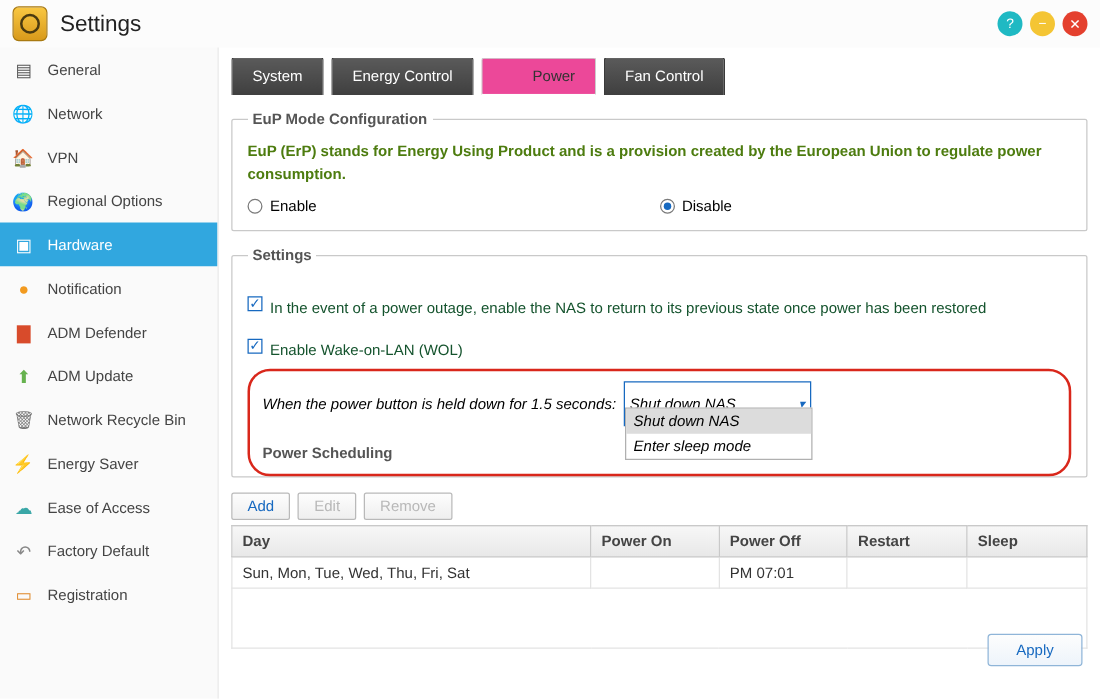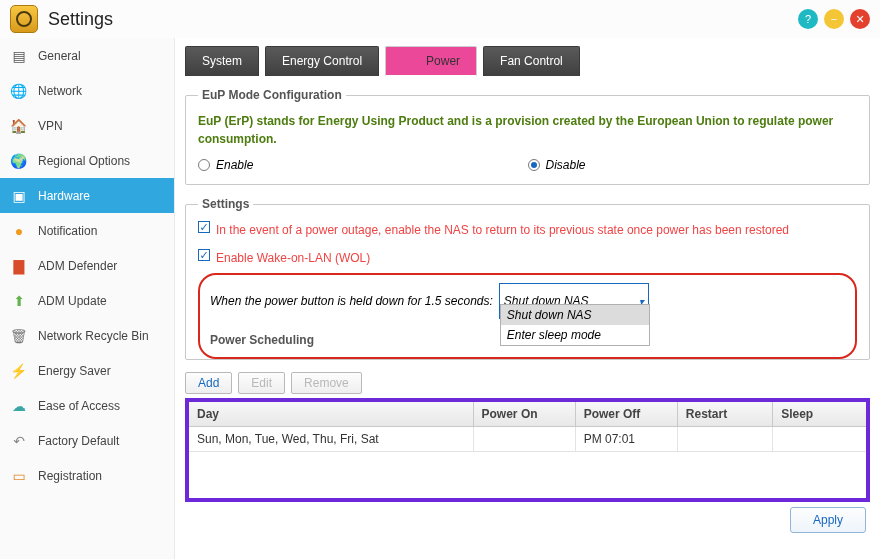--- a/index.html
+++ b/index.html
@@ -107,35 +107,35 @@
     margin-bottom: 12px;
   }
   legend {
     font-weight: bold;
     color: #555;
     padding: 0 4px;
     font-size: 12px;
   }
   .desc { color: #4d7c0f; margin-bottom: 10px; line-height: 1.5; font-weight: bold; }
   .radio-row { display: flex; align-items: center; }
-  .radio-row .rcell { flex: 1; display: flex; align-items: center; gap: 6px; font-style: italic; }
+  .radio-row .rcell { flex: 1; display: flex; align-items: center; gap: 6px; }
   .radio {
     width: 12px; height: 12px; border: 1px solid #7a7a7a; border-radius: 50%;
     display: inline-flex; align-items: center; justify-content: center;
     background: #fff;
   }
   .radio.checked::after { content: ""; width: 6px; height: 6px; background: #1769c0; border-radius: 50%; }
   .chk {
     width: 12px; height: 12px; border: 1px solid #1769c0;
     display: inline-flex; align-items: center; justify-content: center;
     color: #1769c0; font-size: 11px; line-height: 1;
     background: #fff;
   }
   .chk.checked::after { content: "✓"; }
-  .chk-row { display: flex; align-items: flex-start; gap: 6px; margin-bottom: 10px; line-height: 1.5; color: #ef4444; }
+  .chk-row { display: flex; align-items: flex-start; gap: 6px; margin-bottom: 10px; line-height: 1.5; color: #14532d; margin-top: 16px; }
 
   
   .highlight-wrap {
     border: 2px solid #d9271b;
     border-radius: 18px;
     padding: 8px 10px 10px 10px;
     margin-top: -4px;
     position: relative;
   }
   .pbutton-row { display: flex; align-items: center; gap: 6px; margin-bottom: 14px; position: relative; font-style: italic; }
@@ -169,21 +169,21 @@
     border-radius: 2px;
     font-size: 12px;
     cursor: pointer;
     color: #333;
   }
   .btn.primary { color: #1769c0; }
   .btn.disabled { color: #b8b8b8; cursor: default; }
 
   table.sched {
     width: 100%;
-    border: 4px solid #6d28d9;
+    border: 1px solid #6d28d9;
     border-collapse: collapse;
     font-size: 12px;
   }
   table.sched th {
     text-align: left;
     background: linear-gradient(#f7f7f7,#e8e8e8);
     border: 1px solid #c9c9c9;
     padding: 5px 8px;
     font-weight: bold;
     color: #444;

